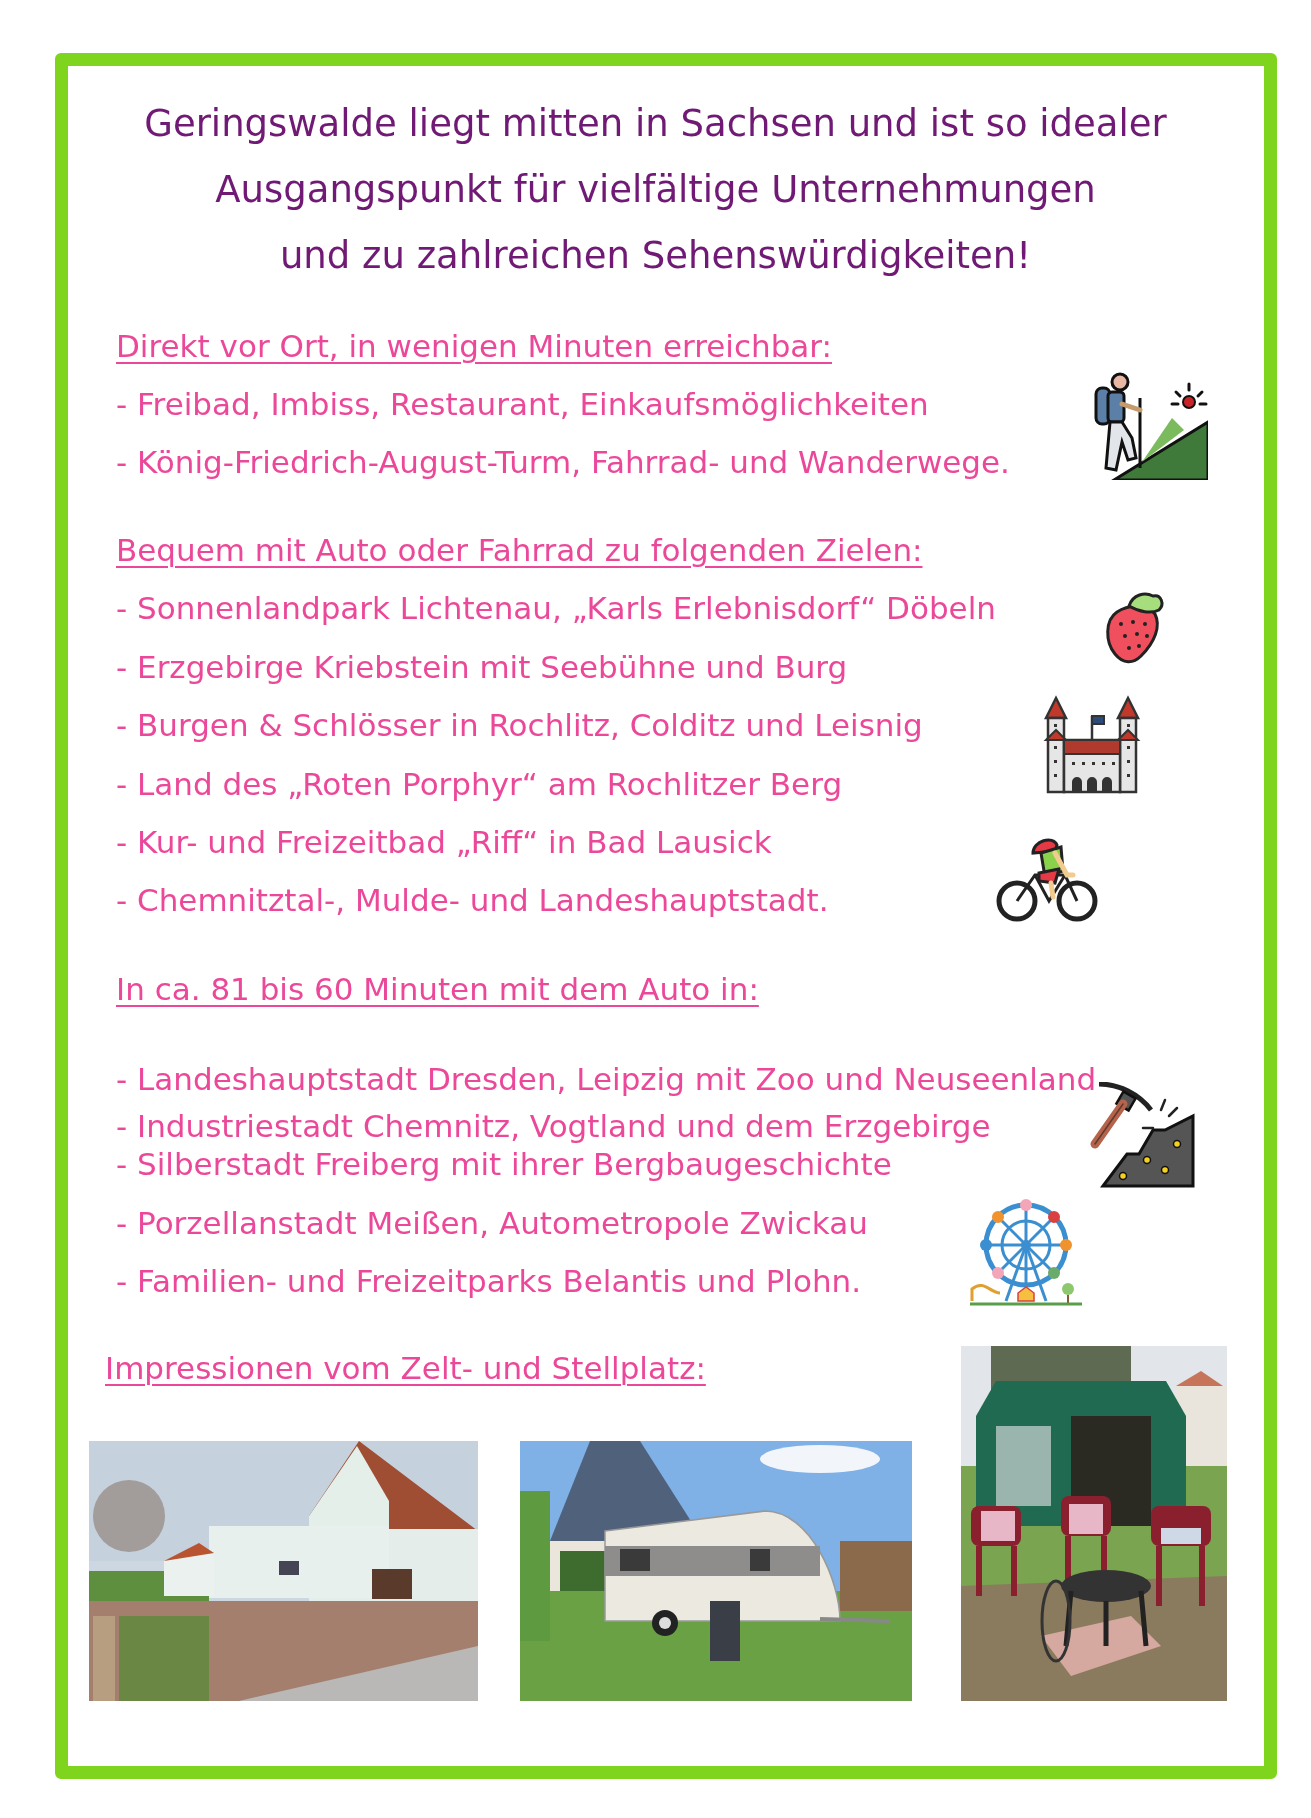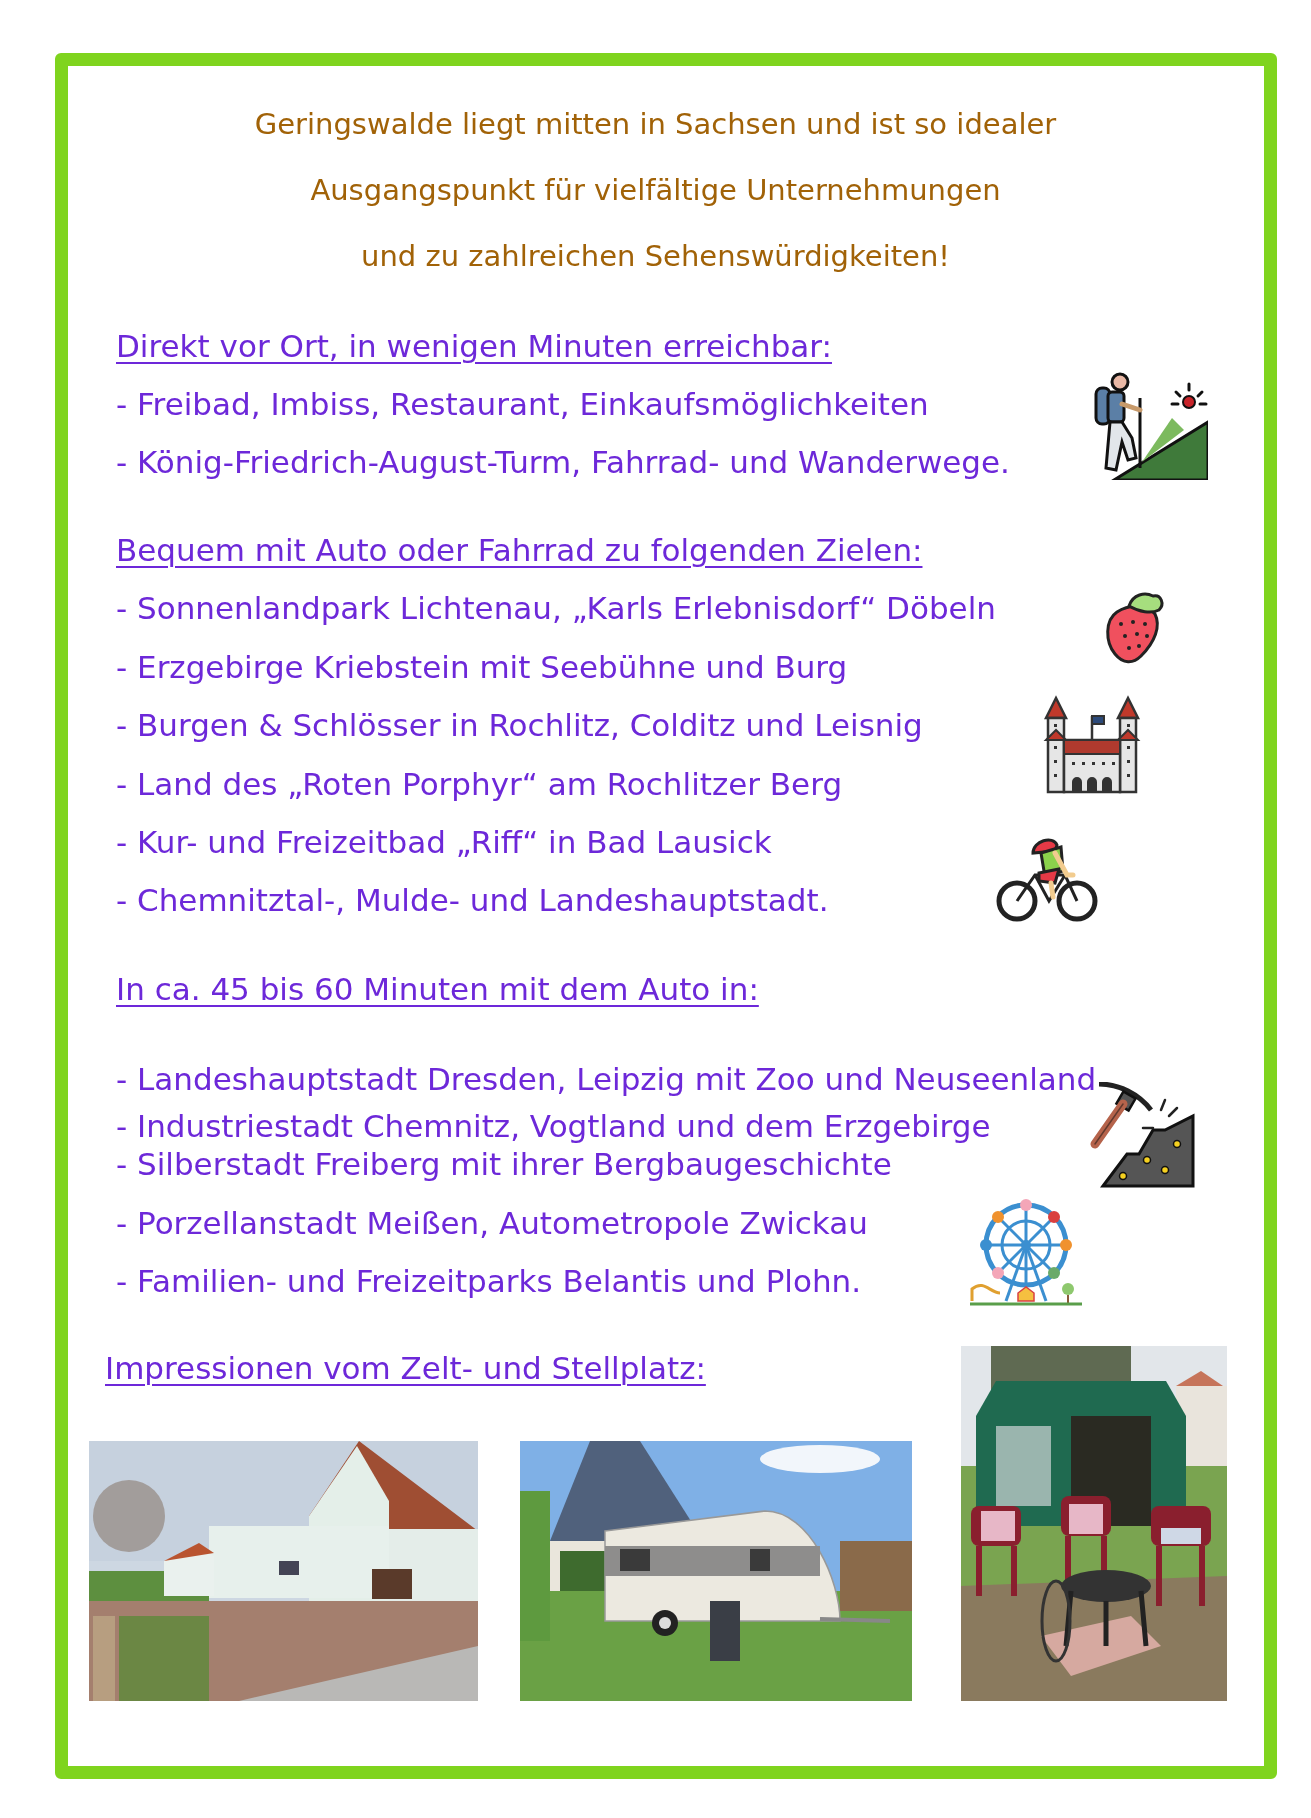--- a/index.html
+++ b/index.html
@@ -1,23 +1,23 @@
 <!DOCTYPE html>
 <html><head>
 <meta charset="utf-8">
 <style>
   html, body { margin:0; padding:0; background:#ffffff; }
   body { width:1311px; height:1818px; position:relative; overflow:hidden;
          font-family:"DejaVu Sans", sans-serif; color:#111; }
   .frame { position:absolute; left:55px; top:53px; width:1196px; height:1700px;
            border:13px solid #7fd41e; border-radius:6px; box-sizing:content-box; background:#fff; }
   .headline { position:absolute; left:0; width:1311px; text-align:center;
-              font-size:29px; line-height:40px; color:#a16207; }
+              font-size:37px; line-height:40px; color:#701a75; }
   .h1 { top:104px; } .h2 { top:170px; } .h3 { top:236px; }
-  .line { position:absolute; left:116px; font-size:31px; line-height:36px; white-space:nowrap; color:#6d28d9; }
+  .line { position:absolute; left:116px; font-size:31px; line-height:36px; white-space:nowrap; color:#ec4899; }
   .sec-head { text-decoration:underline; text-decoration-thickness:2px; text-underline-offset:5px; }
   .icon { position:absolute; }
   .photo { position:absolute; overflow:hidden; }
   .photo svg { display:block; width:100%; height:100%; }
 </style>
 </head>
 <body>
 
 <div class="frame"></div>
 
@@ -30,21 +30,21 @@
 <div class="line" style="top:444px">- König-Friedrich-August-Turm, Fahrrad- und Wanderwege.</div>
 
 <div class="line sec-head" style="top:532px">Bequem mit Auto oder Fahrrad zu folgenden Zielen:</div>
 <div class="line" style="top:590px">- Sonnenlandpark Lichtenau, „Karls Erlebnisdorf“ Döbeln</div>
 <div class="line" style="top:649px">- Erzgebirge Kriebstein mit Seebühne und Burg</div>
 <div class="line" style="top:707px">- Burgen &amp; Schlösser in Rochlitz, Colditz und Leisnig</div>
 <div class="line" style="top:766px">- Land des „Roten Porphyr“ am Rochlitzer Berg</div>
 <div class="line" style="top:824px">- Kur- und Freizeitbad „Riff“ in Bad Lausick</div>
 <div class="line" style="top:882px">- Chemnitztal-, Mulde- und Landeshauptstadt.</div>
 
-<div class="line sec-head" style="top:971px">In ca. 45 bis 60 Minuten mit dem Auto in:</div>
+<div class="line sec-head" style="top:971px">In ca. 81 bis 60 Minuten mit dem Auto in:</div>
 <div class="line" style="top:1061px">- Landeshauptstadt Dresden, Leipzig mit Zoo und Neuseenland</div>
 <div class="line" style="top:1108px">- Industriestadt Chemnitz, Vogtland und dem Erzgebirge</div>
 <div class="line" style="top:1146px">- Silberstadt Freiberg mit ihrer Bergbaugeschichte</div>
 <div class="line" style="top:1205px">- Porzellanstadt Meißen, Autometropole Zwickau</div>
 <div class="line" style="top:1263px">- Familien- und Freizeitparks Belantis und Plohn.</div>
 
 <div class="line sec-head" style="top:1350px; left:105px">Impressionen vom Zelt- und Stellplatz:</div>
 
 <div class="icon" style="left:1092px; top:370px; width:116px; height:110px">
   <svg viewBox="0 0 116 110" width="116" height="110">

